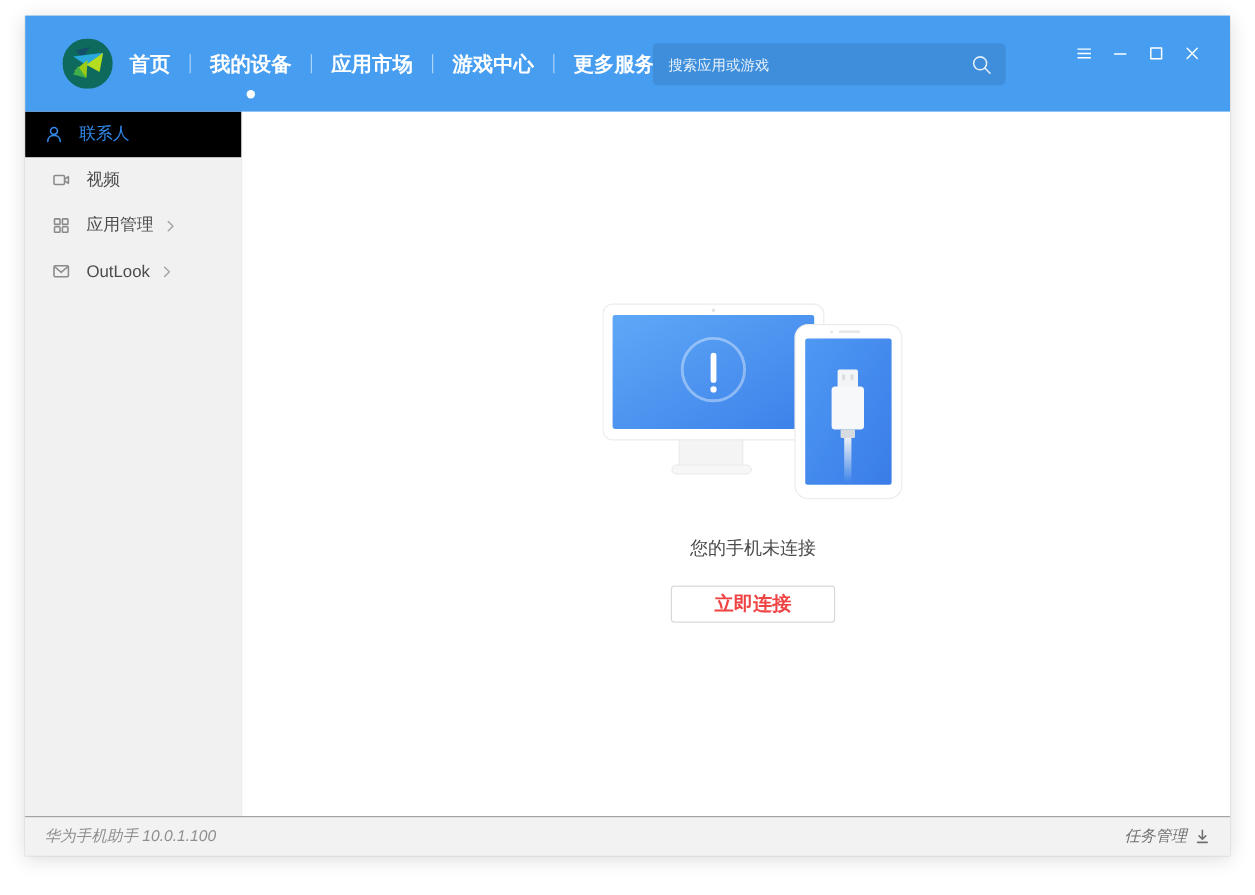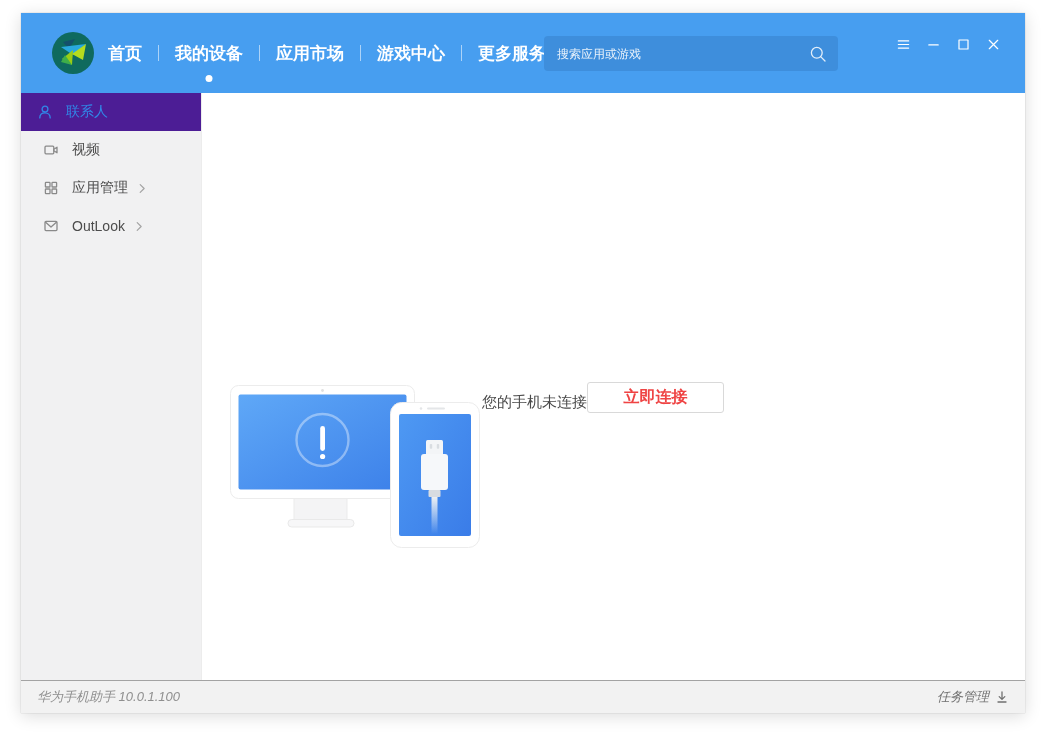--- a/index.html
+++ b/index.html
@@ -59,25 +59,25 @@
   .sidebar{
     width:181px;flex:0 0 181px;background:var(--sidebar-bg);
     border-right:1px solid #ECECEC;
   }
   .side-item{
     height:38px;display:flex;align-items:center;
     padding-left:22px;cursor:pointer;
     color:#4C4C4C;font-size:14px;
   }
   .side-item .s-icon{width:16px;height:16px;margin-right:13px;color:#8A8A8A;flex:0 0 auto;}
-  .side-item.active{background:#4c1d95;color:var(--active-blue);padding-left:16px;}
+  .side-item.active{background:#000000;color:var(--active-blue);padding-left:16px;}
   .side-item.active .s-icon{color:var(--active-blue);}
   .side-chevron{width:11px;height:11px;margin-left:9px;color:#A3A3A3;}
   
-  .main{flex:1;background:#fff;display:flex;flex-direction:row;align-items:center;padding-left:28px;}
+  .main{flex:1;background:#fff;display:flex;flex-direction:column;align-items:center;padding-left:28px;}
   .illustration{margin-top:158px;width:252px;height:166px;}
   .status-message{margin-top:31px;font-size:15px;color:#4A4A4A;}
   .connect-btn{
     margin-top:21px;width:137px;height:31px;
     background:#fff;border:1px solid #D9D9D9;border-radius:3px;
     font-size:16px;font-weight:bold;color:#ef4444;
     font-family:"Liberation Sans","DejaVu Sans",sans-serif;
     cursor:pointer;display:flex;align-items:center;justify-content:center;
   }
   

